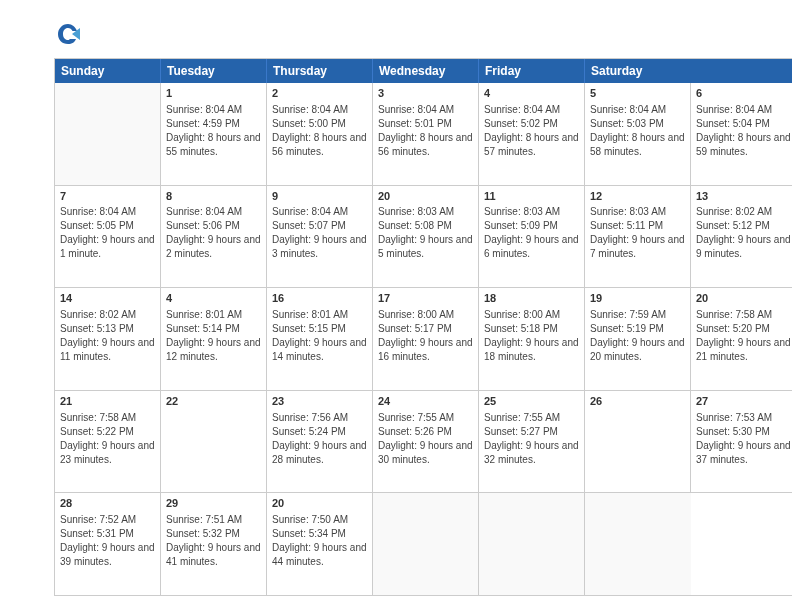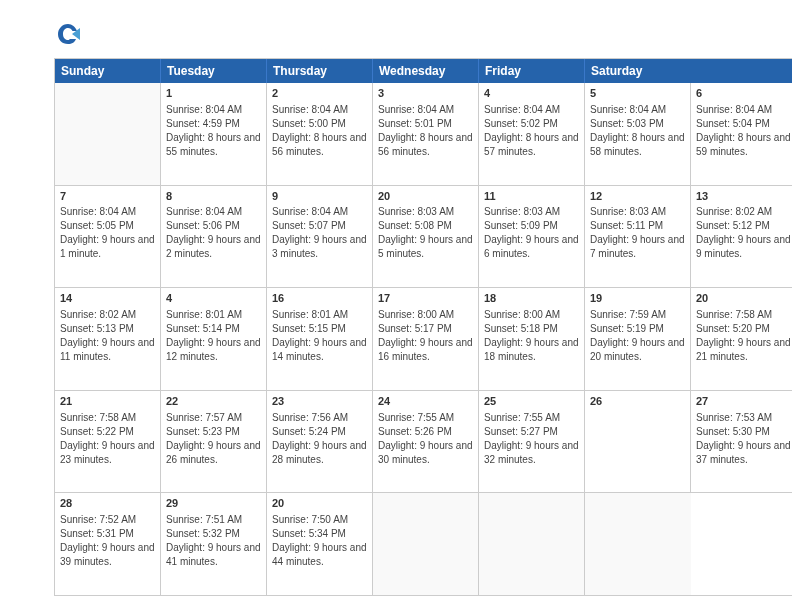--- a/index.html
+++ b/index.html
@@ -233,21 +233,20 @@
             <div class="cell-content">Sunrise: 7:58 AM<br>Sunset: 5:20 PM<br>Daylight: 9 hours and 21 minutes.</div>
           </div>
         </div>
         <div class="cal-row">
           <div class="cal-cell">
             <span class="day-num">21</span>
             <div class="cell-content">Sunrise: 7:58 AM<br>Sunset: 5:22 PM<br>Daylight: 9 hours and 23 minutes.</div>
           </div>
           <div class="cal-cell">
             <span class="day-num">22</span>
-            <div class="cell-content">Sunrise: 7:57 AM<br>Sunset: 5:23 PM<br>Daylight: 9 hours and 26 minutes.</div>
           </div>
           <div class="cal-cell">
             <span class="day-num">23</span>
             <div class="cell-content">Sunrise: 7:56 AM<br>Sunset: 5:24 PM<br>Daylight: 9 hours and 28 minutes.</div>
           </div>
           <div class="cal-cell">
             <span class="day-num">24</span>
             <div class="cell-content">Sunrise: 7:55 AM<br>Sunset: 5:26 PM<br>Daylight: 9 hours and 30 minutes.</div>
           </div>
           <div class="cal-cell">

